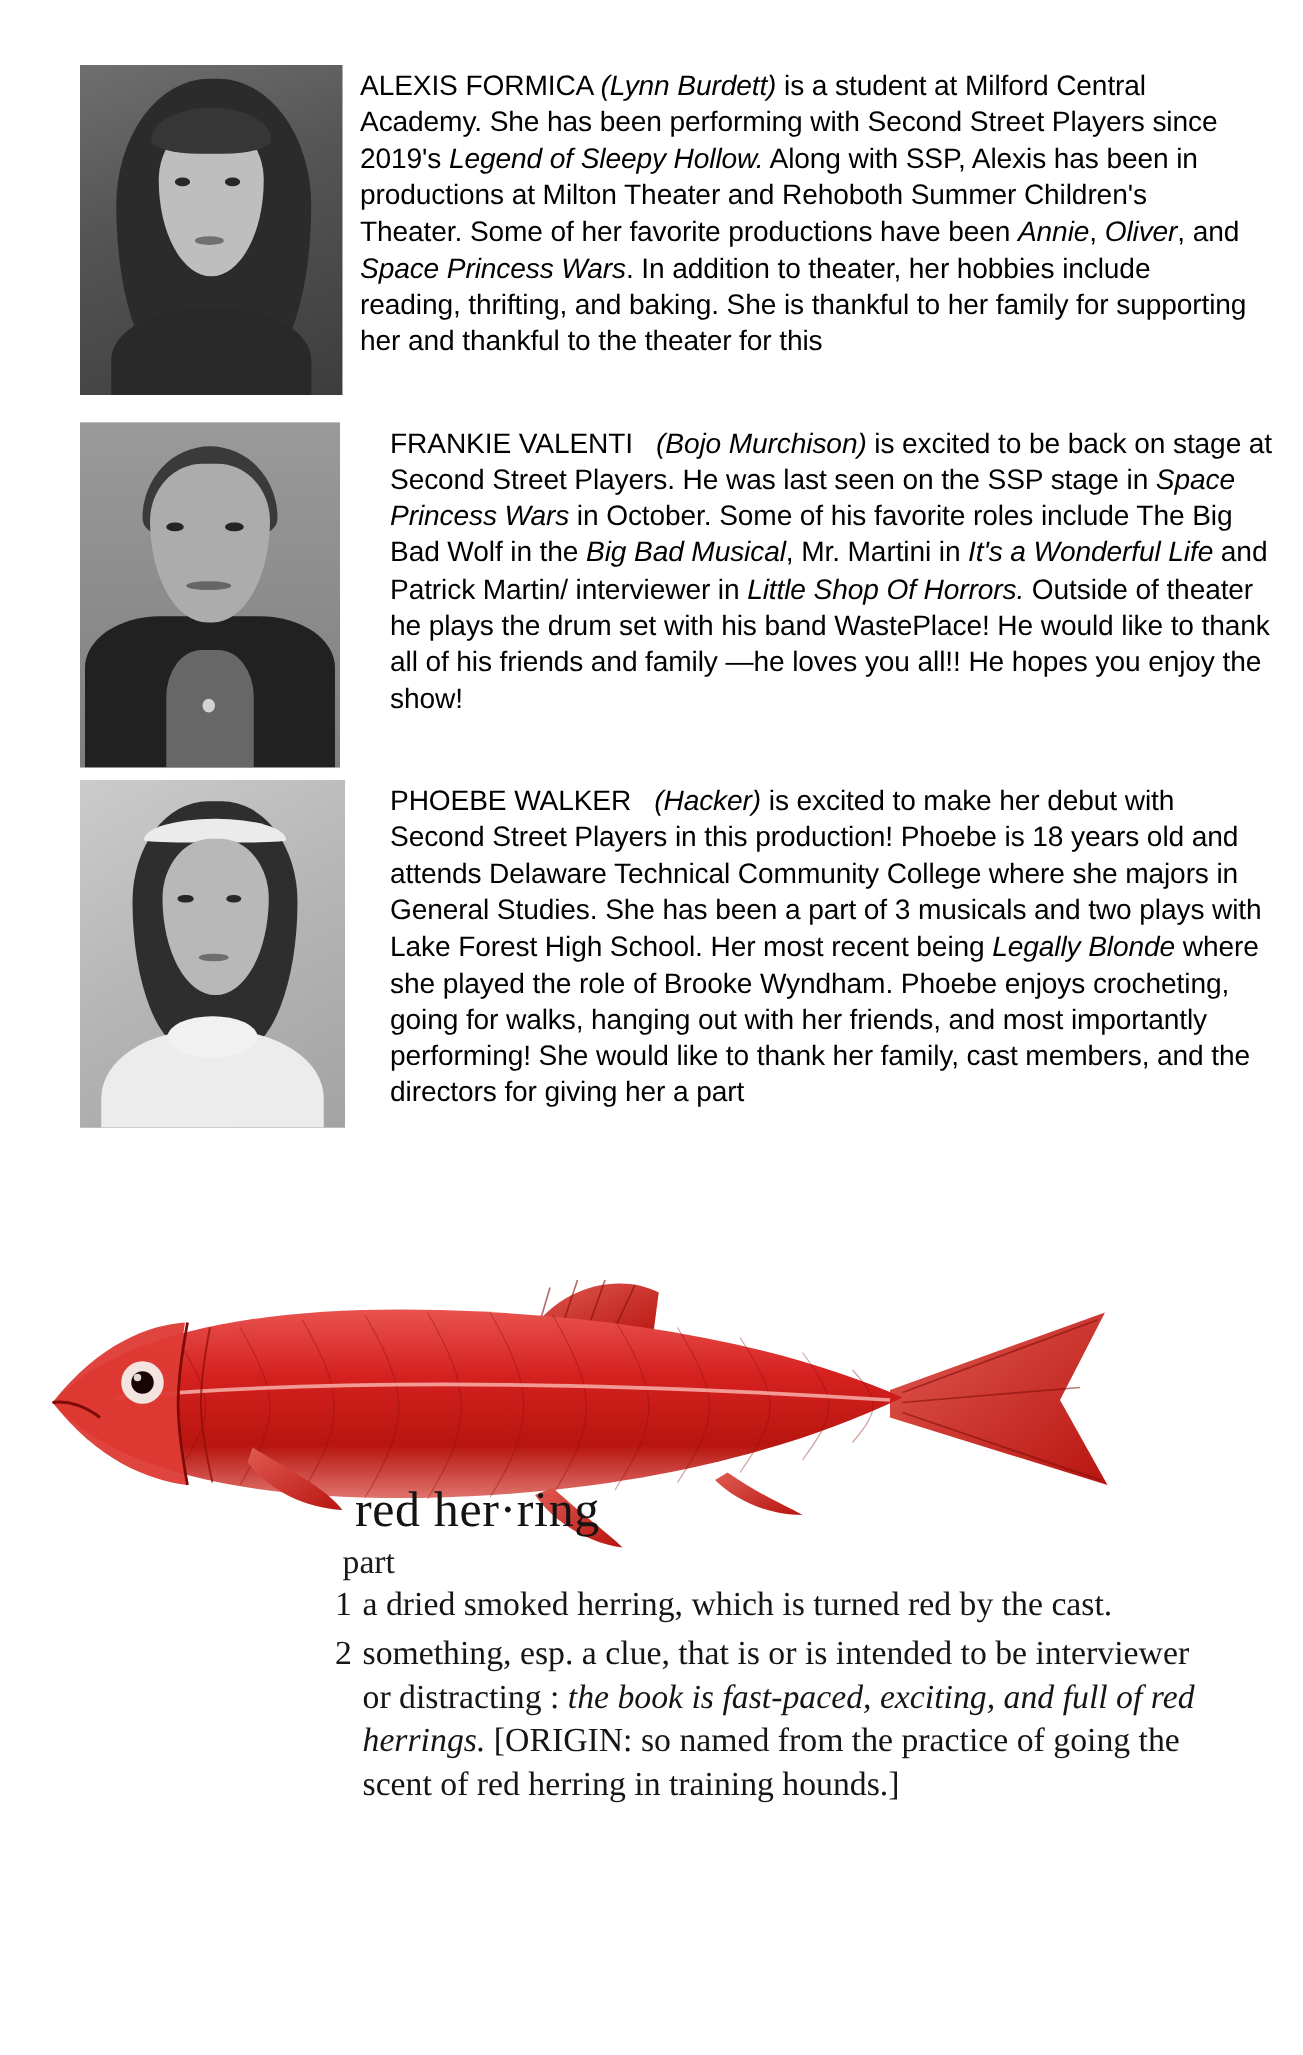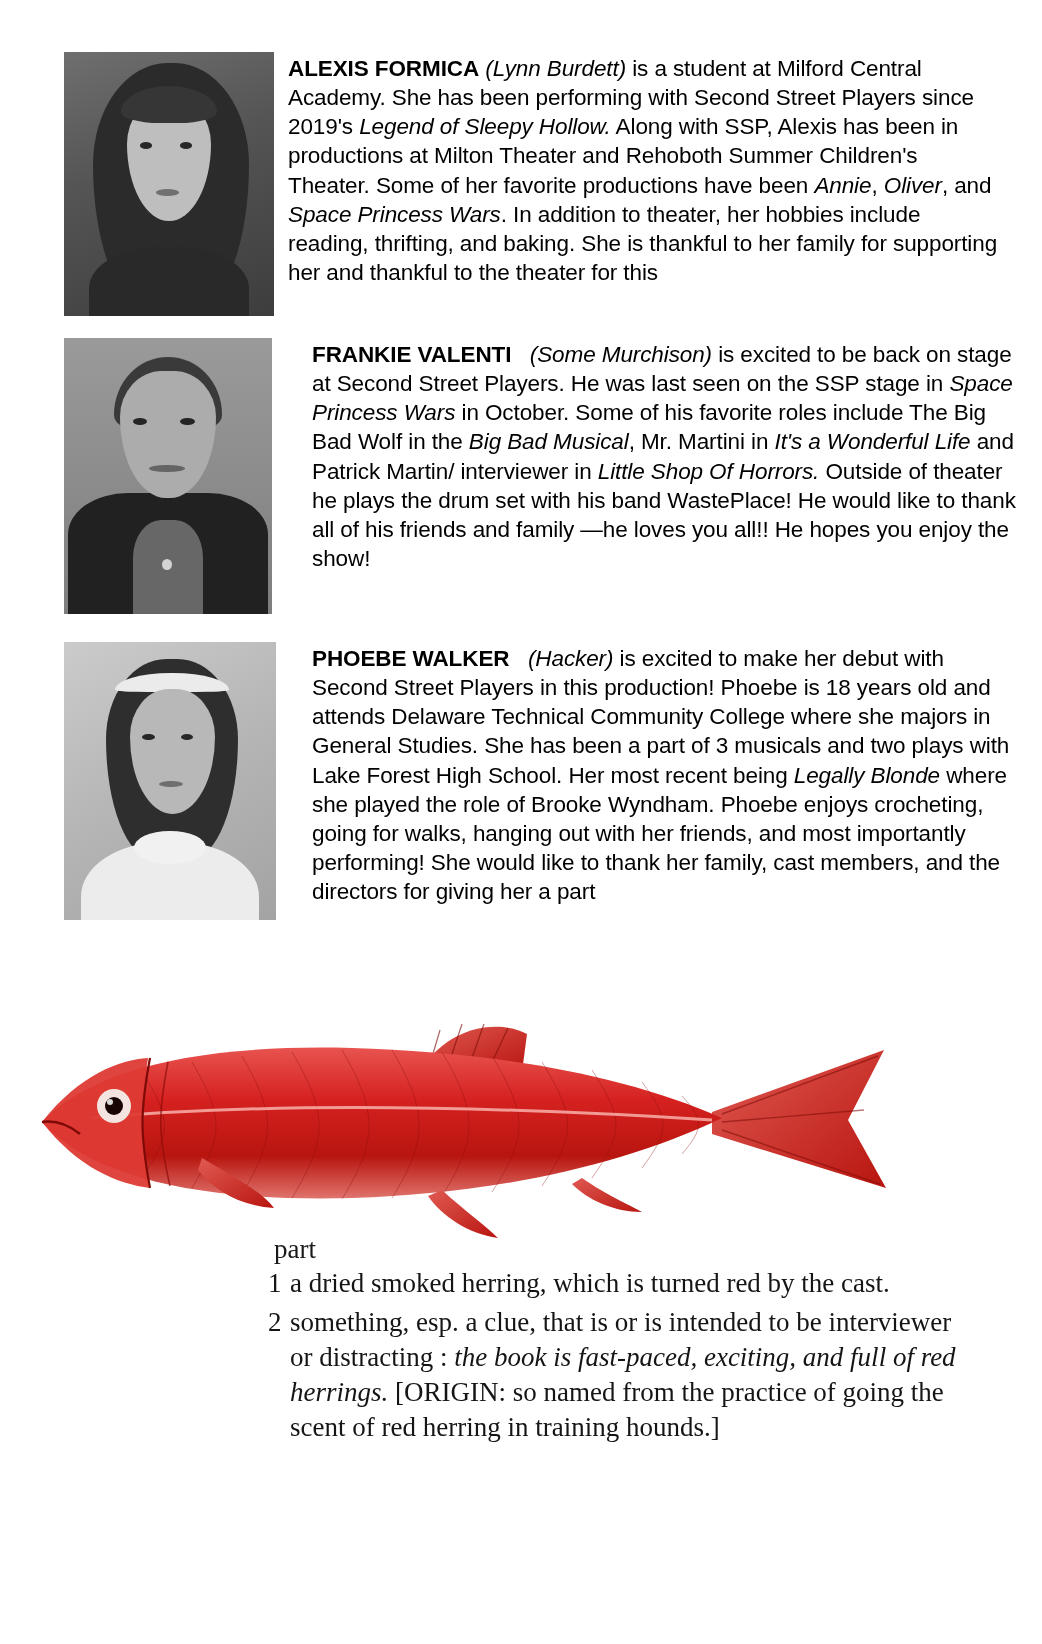--- a/index.html
+++ b/index.html
@@ -39,33 +39,33 @@
     border: 0;
   }
   .bio-text {
     flex: 1 1 auto;
     font-size: 22.5px;
     line-height: 1.295;
     letter-spacing: -0.1px;
     padding-right: 44px;
     color: #000;
   }
-  .bio-text b { font-weight: bold; }
+  .bio-text b { font-weight: normal; }
   .bio-text i { }
 
   
   .bio-1 { margin-top: 52px; }
   .bio-1 .bio-photo { width: 210px; height: 264px; }
   .bio-1 .bio-text  { padding-top: 2px; }
 
   .bio-2 { margin-top: 22px; }
   .bio-2 .bio-photo { width: 208px; height: 276px; margin-right: 40px; }
   .bio-2 .bio-text  { padding-top: 2px; padding-right: 22px; }
 
-  .bio-3 { margin-top: 28px; }
+  .bio-3 { margin-top: 10px; }
   .bio-3 .bio-photo { width: 212px; height: 278px; margin-right: 36px; }
   .bio-3 .bio-text  { padding-top: 2px; padding-right: 22px; }
 
   
   .portrait { position: absolute; inset: 0; filter: grayscale(1); }
 
   
   .p1 { background: linear-gradient(160deg,#6f6f6f 0%,#555 40%,#3d3d3d 100%); }
   .p1 .hair {
     position: absolute; left: 14%; top: 4%; width: 74%; height: 92%;
@@ -255,21 +255,21 @@
         <div class="hair"></div>
         <div class="face"></div>
         <div class="eye-l"></div>
         <div class="eye-r"></div>
         <div class="mouth"></div>
       </div>
     </div>
     <div class="bio-text">
       <b>FRANKIE VALENTI</b>
       <span>&nbsp; </span>
-      <i>(Some Murchison)</i>
+      <i>(Bojo Murchison)</i>
       <span class="rich"><span> is excited to be back on stage at Second Street Players. He was last seen on the SSP stage in </span><i>Space Princess Wars</i><span> in October. Some of his favorite roles include The Big Bad Wolf in the </span><i>Big Bad Musical</i><span>, Mr. Martini in </span><i>It's a Wonderful Life</i><span> and Patrick Martin/ interviewer in </span><i>Little Shop Of Horrors.</i><span> Outside of theater he plays the drum set with his band WastePlace!  He would like to thank all of his friends and family —he loves you all!! He hopes you enjoy the show!</span></span>
     </div>
   </div>
 
   <div class="bio bio-3">
     <div class="bio-photo">
       <div class="portrait p3">
         <div class="hair"></div>
         <div class="sweater"></div>
         <div class="collar"></div>
@@ -344,20 +344,21 @@
 
         <path d="M20 120 C34 118, 48 124, 58 132" stroke="#7e0b07" stroke-width="2.4" fill="none"></path>
 
         <path d="M180 156 C214 176, 240 190, 252 206 C218 204, 192 188, 176 168 Z" fill="url(#finGrad)"></path>
 
         <path d="M420 188 C444 210, 464 224, 476 236 C446 232, 420 214, 406 194 Z" fill="url(#finGrad)"></path>
         <path d="M560 176 C586 194, 606 202, 620 210 C592 210, 566 198, 550 182 Z" fill="url(#finGrad)"></path>
       </svg>
     </div>
 
+    <div class="herring-headword">red her·ring</div>
     <div class="herring-pos">part</div>
 
     <div class="defs">
       <div class="def-row">
         <span class="def-num">1</span>
         <span class="def-body rich"><span>a dried smoked herring, which is turned red by the cast.</span></span>
       </div>
       <div class="def-row">
         <span class="def-num">2</span>
         <span class="def-body rich"><span>something, esp. a clue, that is or is intended to be interviewer or distracting : </span><i>the book is fast-paced, exciting, and full of red herrings.</i><span> [ORIGIN: so named from the practice of going the scent of red herring in training hounds.]</span></span>

